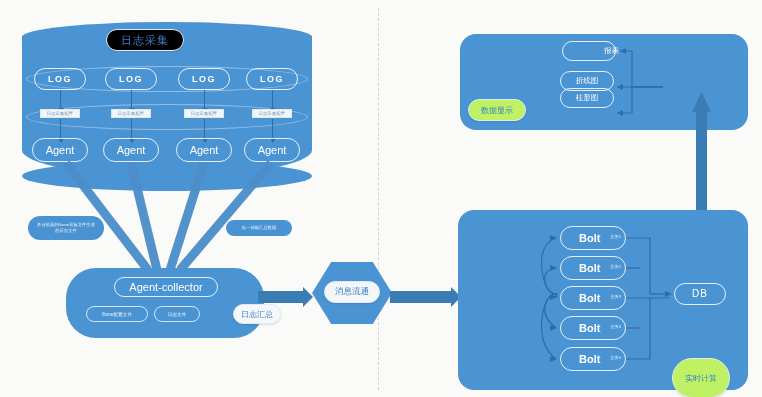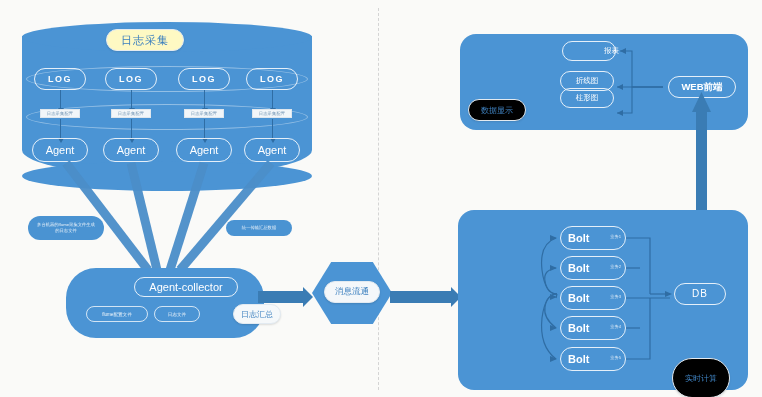--- a/index.html
+++ b/index.html
@@ -24,21 +24,21 @@
     border-radius: 999px;
     white-space: nowrap;
     line-height: 1;
   }
   .pill-outline {
     border: 1px solid rgba(255,255,255,.85);
     color: #ffffff;
     background: transparent;
   }
   .pill-white {
-    background: #fef9c3;
+    background: #000000;
     color: #3b7fbe;
     border: 1px solid #e3eaf0;
     box-shadow: 0 1px 2px rgba(0,0,0,.10);
   }
 
   
   #cylinder {
     position: absolute; left: 22px; top: 22px;
     width: 290px; height: 168px;
   }
@@ -116,21 +116,20 @@
   
   #collector {
     position: absolute; left: 66px; top: 268px;
     width: 198px; height: 70px;
     background: #4b94d4;
     border-radius: 30px;
   }
   #collector-title {
     left: 48px; top: 9px; width: 104px; height: 20px;
     font-size: 11px;
-    margin-left: 20px;
   }
   .sub-pill {
     position: absolute;
     display: flex; align-items: center; justify-content: center;
     border-radius: 999px; height: 16px;
     font-size: 4.6px; white-space: nowrap;
   }
   .sub-pill.outline {
     border: 1px solid rgba(255,255,255,.75);
     color: #f0f6fb;
@@ -170,30 +169,30 @@
     position: absolute;
     background: #4b94d4;
     border-radius: 16px;
   }
   #panel-display { left: 460px; top: 34px; width: 288px; height: 96px; }
   #panel-storm   { left: 458px; top: 210px; width: 290px; height: 180px; }
 
   .panel-tag {
     position: absolute;
     display: flex; align-items: center; justify-content: center;
-    background: #000000; border: 1px solid #e3eaf0; border-radius: 999px;
+    background: #bef264; border: 1px solid #e3eaf0; border-radius: 999px;
     color: #3f82c0; font-size: 8px; white-space: nowrap;
     box-shadow: 0 1px 2px rgba(0,0,0,.10);
   }
 
   .chart-node { width: 54px; height: 20px; font-size: 7.5px; }
   .web-node   { width: 68px; height: 22px; font-size: 9.5px; font-weight: bold; }
   .spout-node { width: 62px; height: 26px; font-size: 12px; }
   .bolt-node  { width: 66px; height: 24px; font-size: 11px;
-                justify-content: flex-start; padding-left: 7px;
+                justify-content: flex-start; padding-left: 18px;
                 font-weight: bold; }
   .bolt-sub {
     position: absolute; right: 4px; top: 8px;
     font-size: 4.2px; font-weight: normal; color: #dce9f5;
   }
   .db-node { width: 52px; height: 22px; font-size: 10px; letter-spacing: 1px; }
 
   svg { position: absolute; left: 0; top: 0; overflow: visible; }
 </style>
 </head>
@@ -270,21 +269,20 @@
 
   <div class="fat-arrow" style="left:390px; top:291px; width:62px;"></div>
 
   <div class="panel" id="panel-display"></div>
   <div class="panel-tag" style="left:468px; top:99px; width:58px; height:22px;">数据显示</div>
 
   <div class="pill pill-outline chart-node" style="left:562px; top:41px;padding-left:45px;">报表</div>
   <div class="pill pill-outline chart-node" style="left:560px; top:71px;">折线图</div>
   <div class="pill pill-outline chart-node" style="left:560px; top:88px;">柱形图</div>
 
-  <div class="pill pill-outline web-node" style="left:668px; top:76px;">WEB前端</div>
 
   <svg width="762" height="397" style="left:0; top:0;">
     <g stroke="#2f6da4" stroke-width="1.1" fill="none">
       <path d="M663,87 L632,87 L632,51 L620,51"></path>
       <path d="M663,87 L617,87"></path>
       <path d="M663,87 L632,87 L632,113 L617,113"></path>
     </g>
     <g fill="#2f6da4">
       <polygon points="620,51 626,48 626,54"></polygon>
       <polygon points="617,87 623,84 623,90"></polygon>

